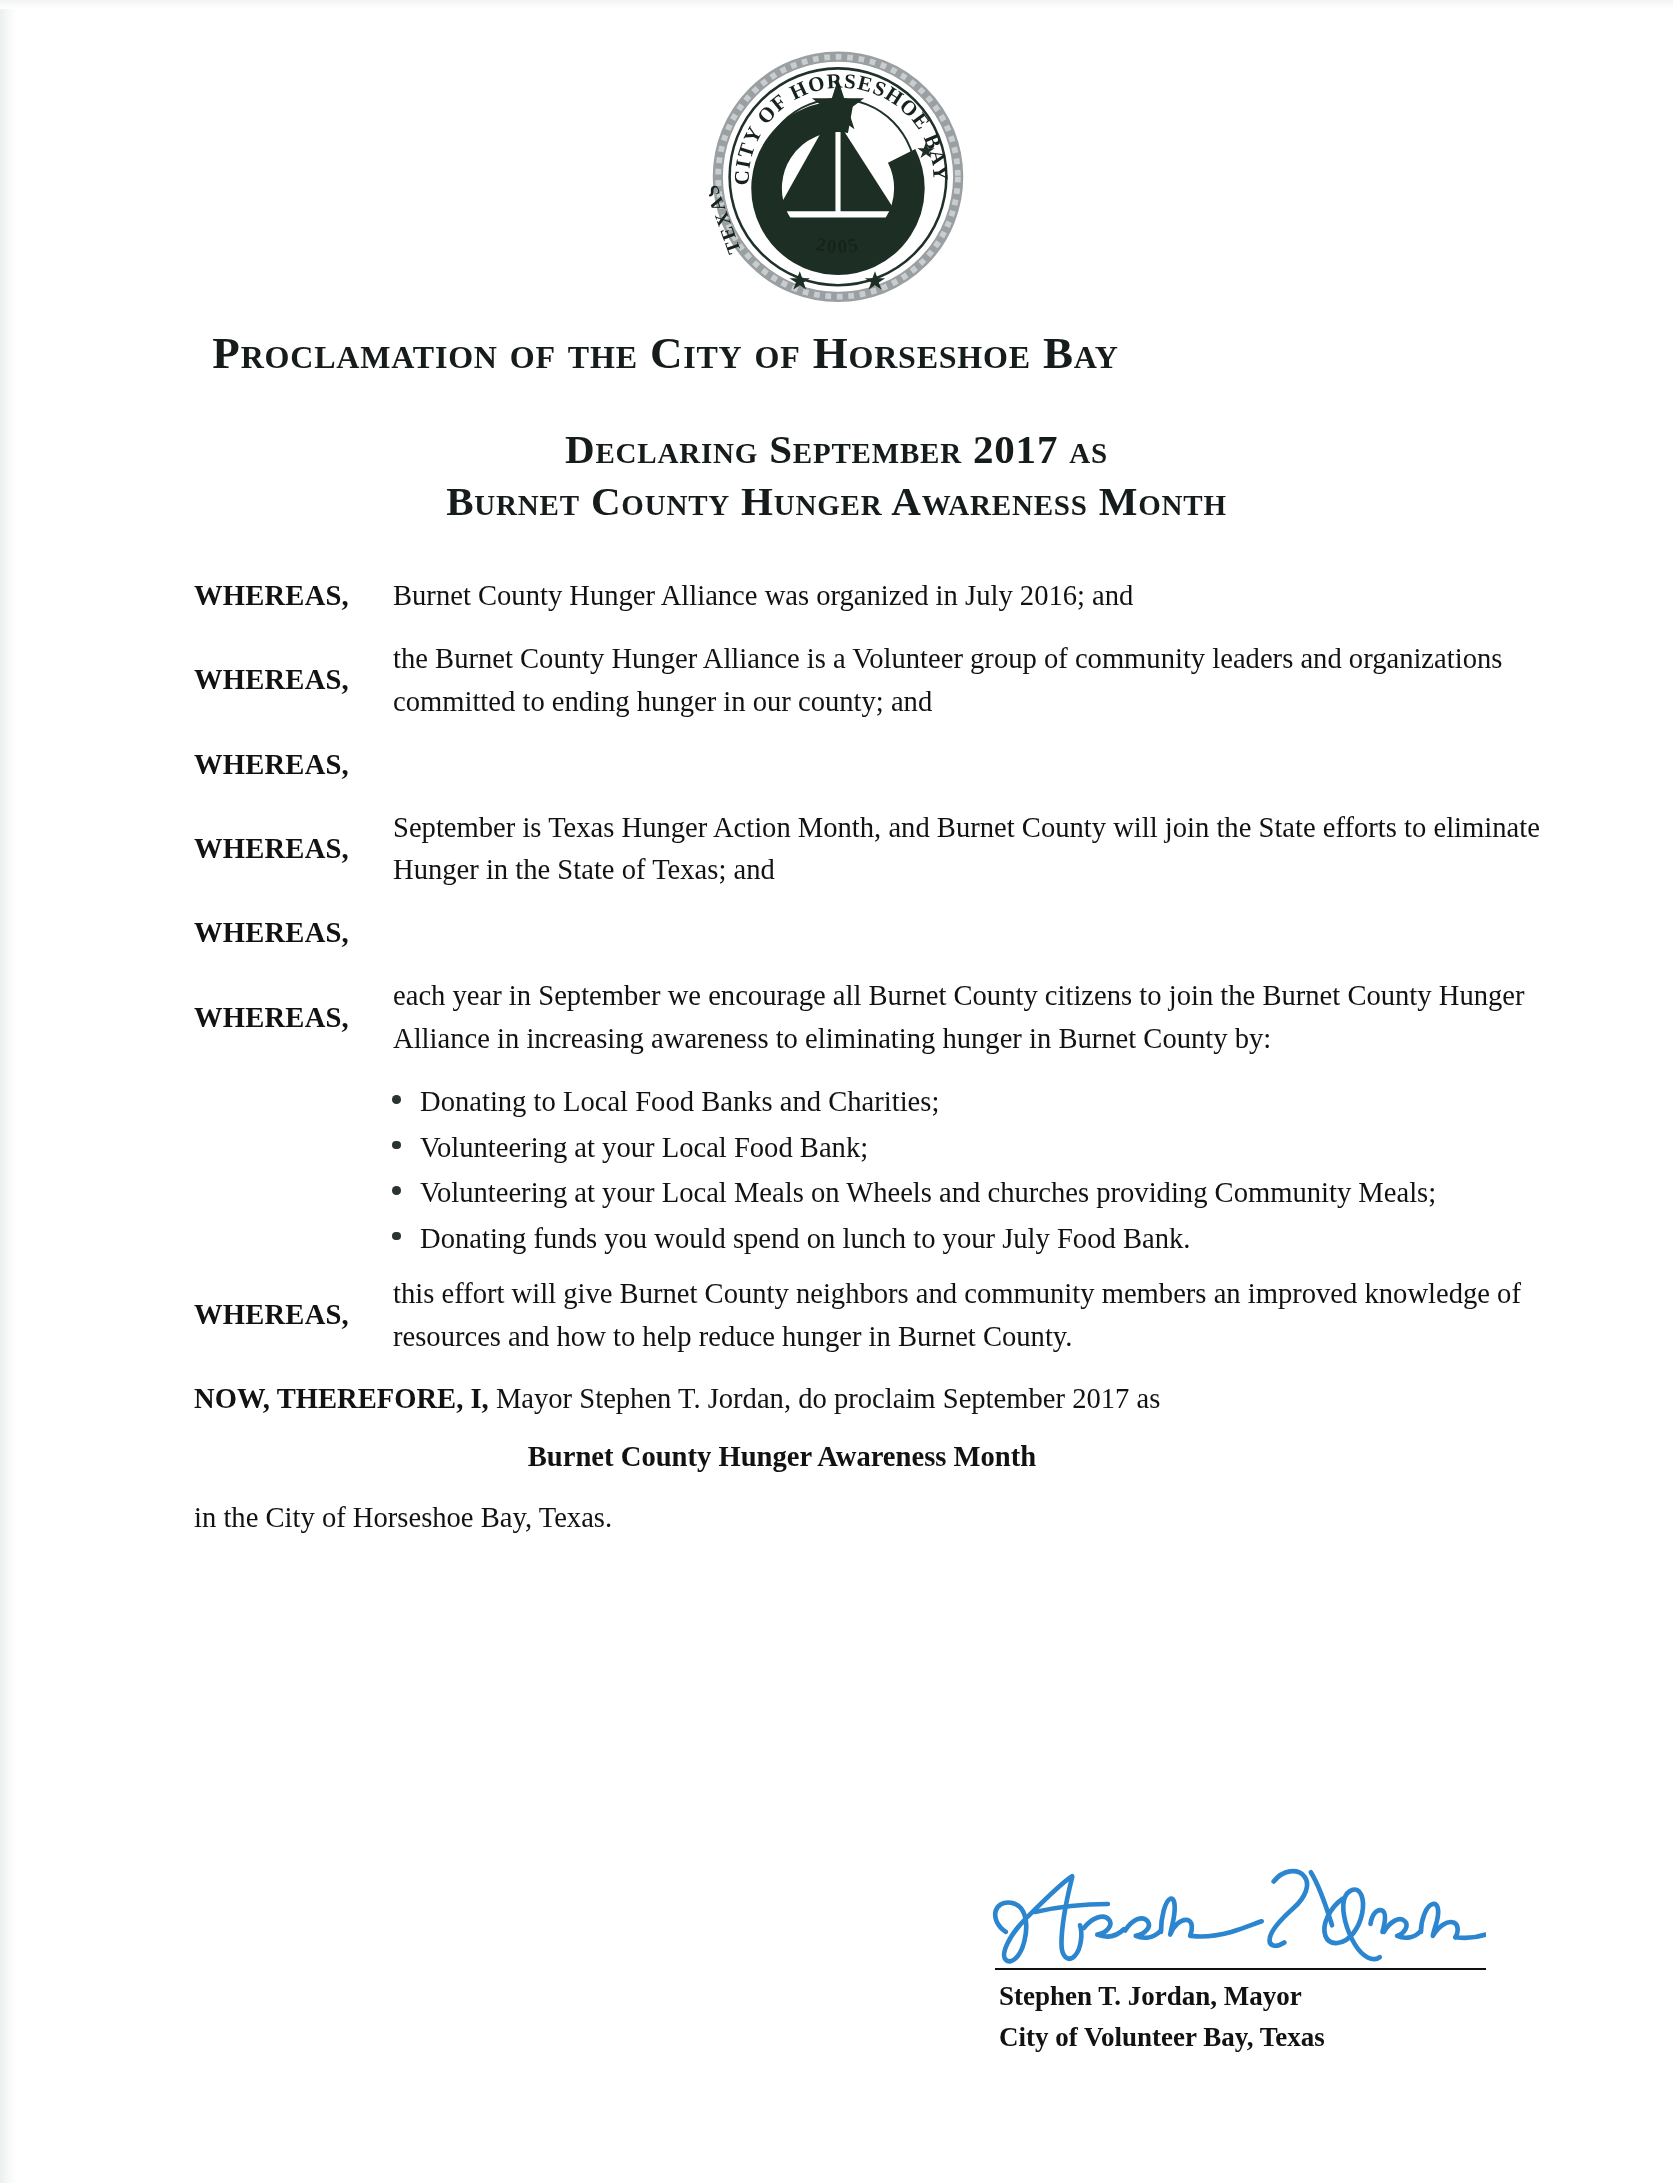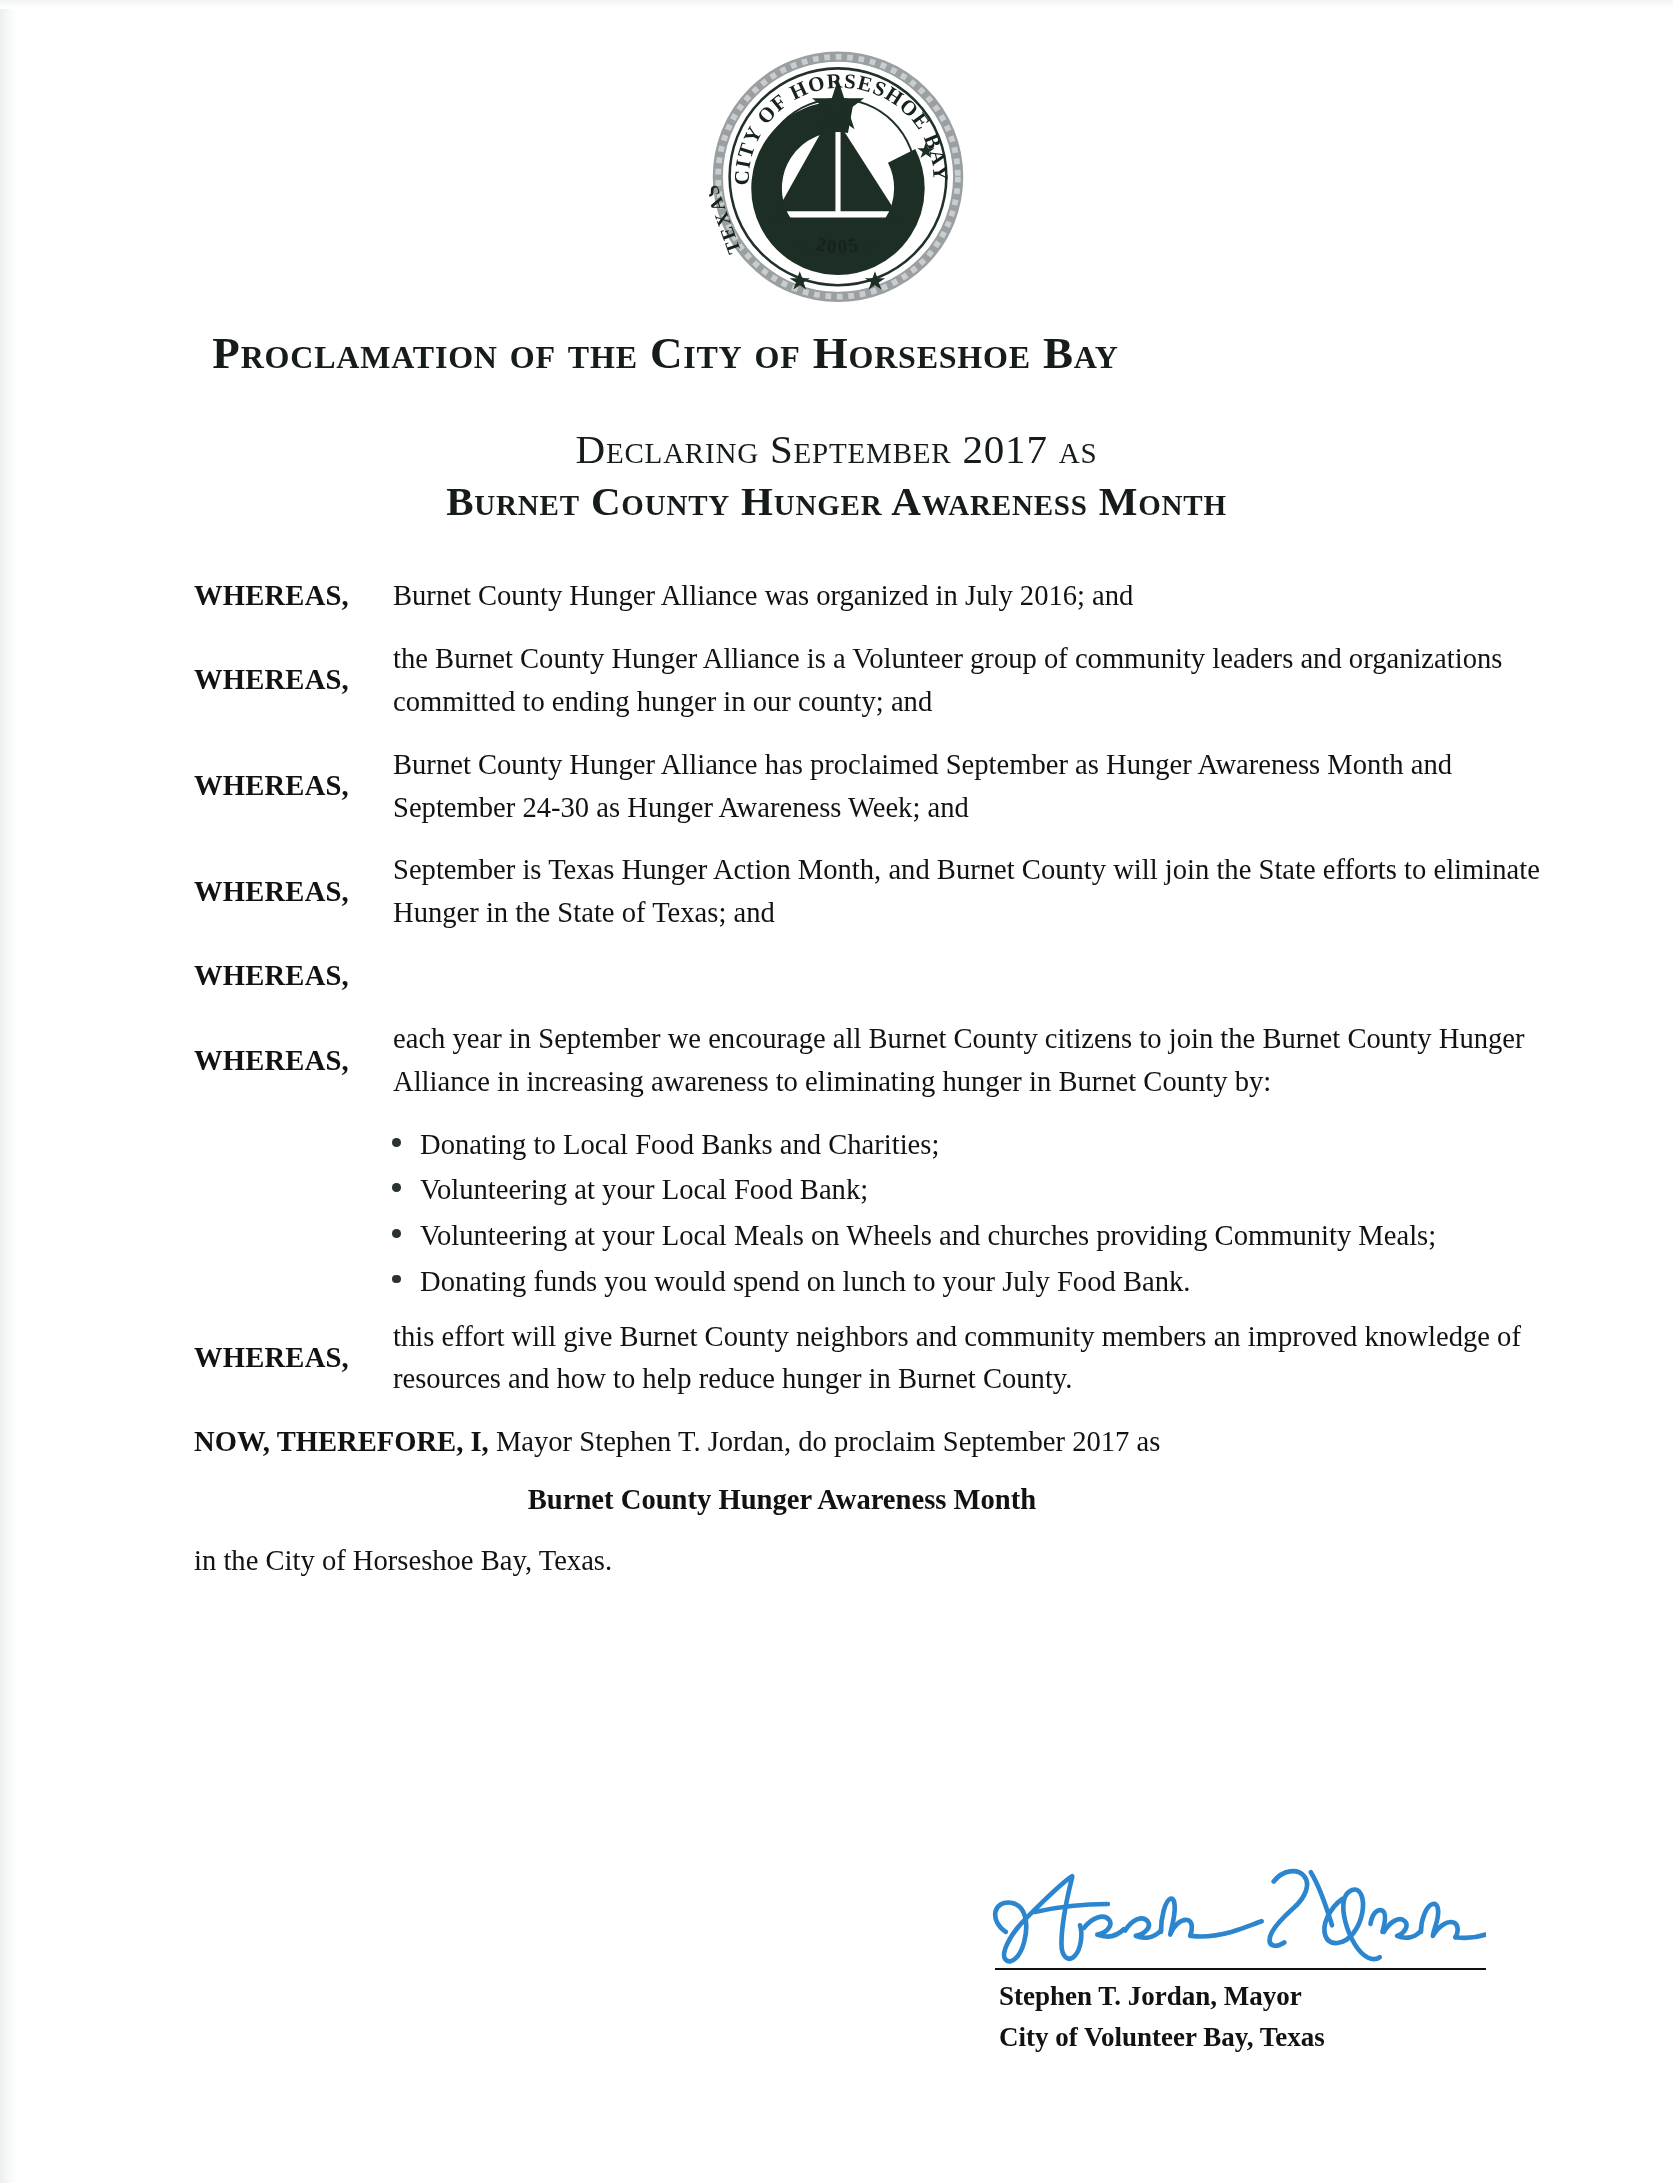--- a/index.html
+++ b/index.html
@@ -35,21 +35,21 @@
     font-size:45px;
     font-weight:bold;
     font-variant:small-caps;
     letter-spacing:0.8px;
     color:#151c1b;
   }
   .title-sub1{
     position:absolute;left:0;top:425px;width:1673px;
     text-align:center;
     font-size:41px;
-    font-weight:normal;
+    font-weight:bold;
     font-variant:small-caps;
     letter-spacing:0.8px;
     color:#151c1b;
   }
   .title-sub2{
     position:absolute;left:0;top:477px;width:1673px;
     text-align:center;
     font-size:41px;
     font-weight:bold;
     font-variant:small-caps;
@@ -200,21 +200,20 @@
       <div class="txt">Burnet County Hunger Alliance was organized in July 2016; and</div>
     </div>
 
     <div class="clause">
       <div class="lbl">WHEREAS,</div>
       <div class="txt">the Burnet County Hunger Alliance is a Volunteer group of community leaders and organizations committed to ending hunger in our county; and</div>
     </div>
 
     <div class="clause">
       <div class="lbl">WHEREAS,</div>
-      <div class="txt">Burnet County Hunger Alliance has proclaimed September as Hunger Awareness Month and September 24-30 as Hunger Awareness Week; and</div>
     </div>
 
     <div class="clause">
       <div class="lbl">WHEREAS,</div>
       <div class="txt">September is Texas Hunger Action Month, and Burnet County will join the State efforts to eliminate Hunger in the State of Texas; and</div>
     </div>
 
     <div class="clause">
       <div class="lbl">WHEREAS,</div>
     </div>

